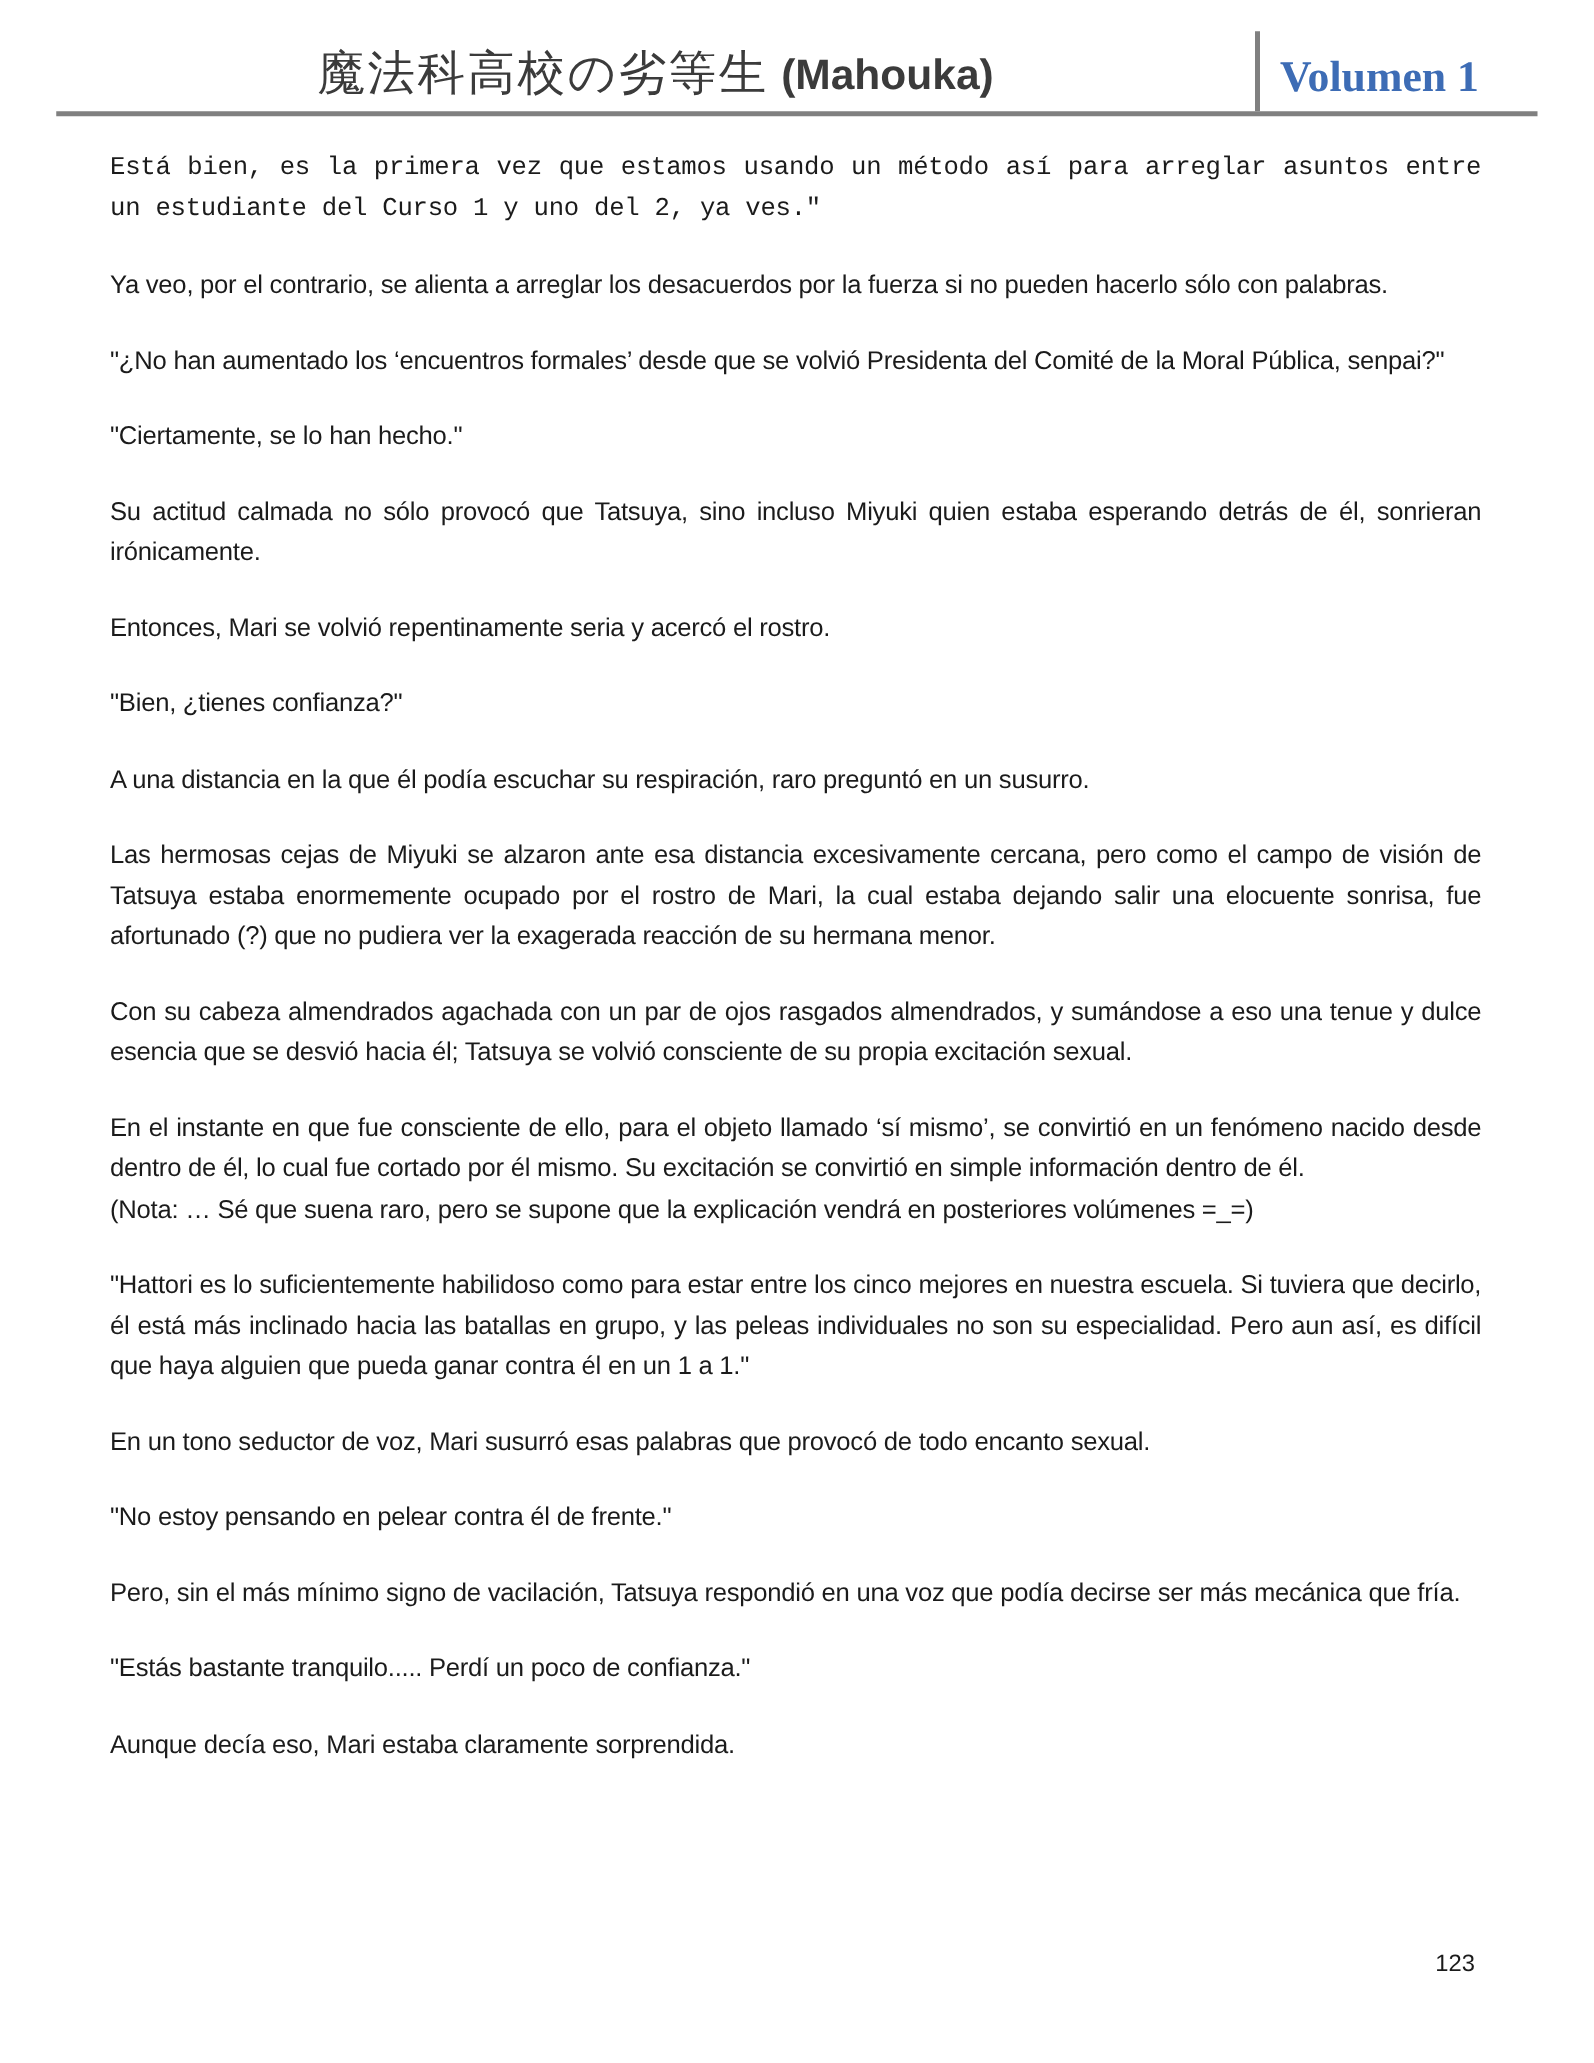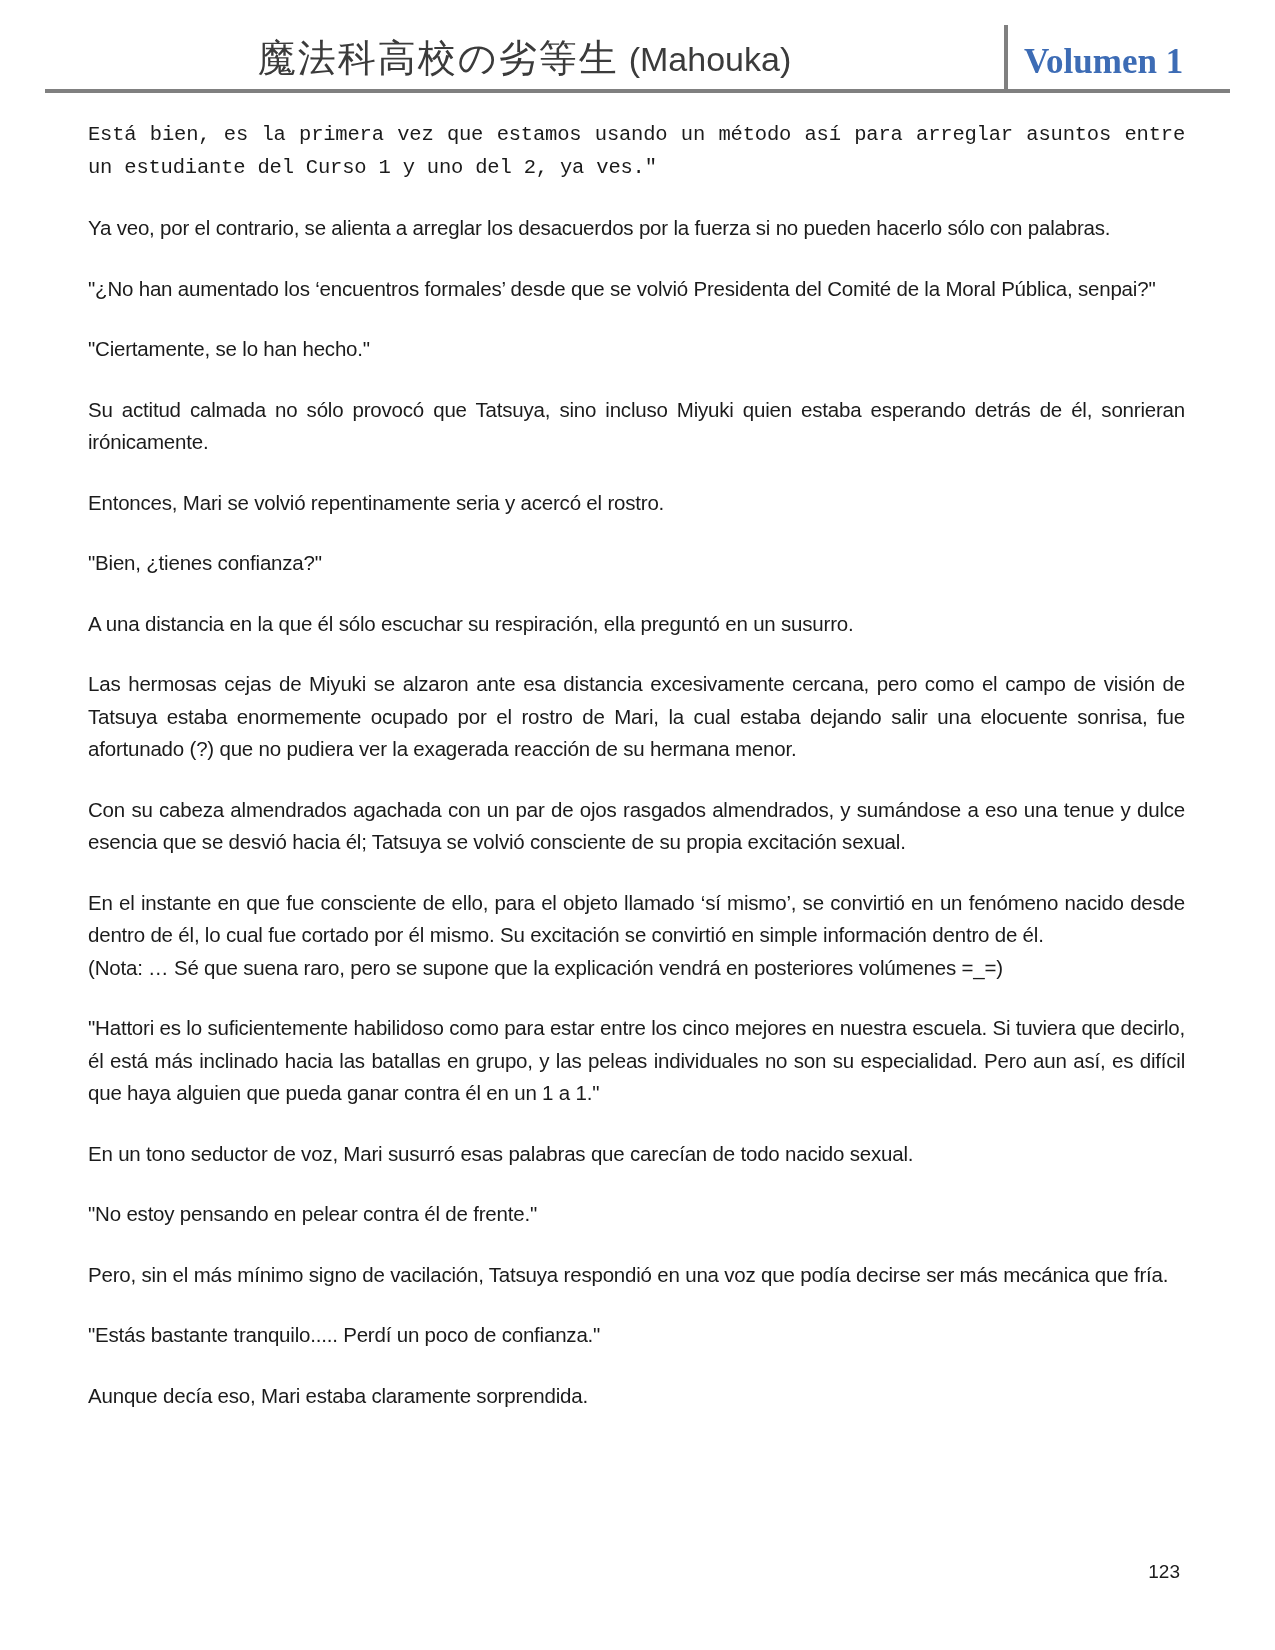--- a/index.html
+++ b/index.html
@@ -33,21 +33,21 @@
     align-items: baseline;
     color: #3b3b3b;
   }
   .title-jp {
     font-family: "Liberation Serif", "DejaVu Serif", serif;
     font-size: 38px;
     letter-spacing: 2px;
   }
   .title-latin {
     font-family: "Liberation Sans", sans-serif;
-    font-weight: normal;
+    font-weight: bold;
     font-size: 34px;
     margin-left: 10px;
   }
   .header-divider {
     width: 4px;
     height: 64px;
     align-self: flex-end;
     background: #808080;
   }
   .header-volume-cell {
@@ -108,27 +108,27 @@
   <div class="header-rule"></div>
 
   <main class="body-text">
     <p>Está bien, es la primera vez que estamos usando un método así para arreglar asuntos entre un estudiante del Curso 1 y uno del 2, ya ves."</p>
     <p>Ya veo, por el contrario, se alienta a arreglar los desacuerdos por la fuerza si no pueden hacerlo sólo con palabras.</p>
     <p>"¿No han aumentado los ‘encuentros formales’ desde que se volvió Presidenta del Comité de la Moral Pública, senpai?"</p>
     <p>"Ciertamente, se lo han hecho."</p>
     <p>Su actitud calmada no sólo provocó que Tatsuya, sino incluso Miyuki quien estaba esperando detrás de él, sonrieran irónicamente.</p>
     <p>Entonces, Mari se volvió repentinamente seria y acercó el rostro.</p>
     <p>"Bien, ¿tienes confianza?"</p>
-    <p>A una distancia en la que él sólo escuchar su respiración, ella preguntó en un susurro.</p>
+    <p>A una distancia en la que él podía escuchar su respiración, raro preguntó en un susurro.</p>
     <p>Las hermosas cejas de Miyuki se alzaron ante esa distancia excesivamente cercana, pero como el campo de visión de Tatsuya estaba enormemente ocupado por el rostro de Mari, la cual estaba dejando salir una elocuente sonrisa, fue afortunado (?) que no pudiera ver la exagerada reacción de su hermana menor.</p>
     <p>Con su cabeza almendrados agachada con un par de ojos rasgados almendrados, y sumándose a eso una tenue y dulce esencia que se desvió hacia él; Tatsuya se volvió consciente de su propia excitación sexual.</p>
     <p>En el instante en que fue consciente de ello, para el objeto llamado ‘sí mismo’, se convirtió en un fenómeno nacido desde dentro de él, lo cual fue cortado por él mismo. Su excitación se convirtió en simple información dentro de él.</p>
     <p class="no-gap">(Nota: … Sé que suena raro, pero se supone que la explicación vendrá en posteriores volúmenes =_=)</p>
     <p>"Hattori es lo suficientemente habilidoso como para estar entre los cinco mejores en nuestra escuela. Si tuviera que decirlo, él está más inclinado hacia las batallas en grupo, y las peleas individuales no son su especialidad. Pero aun así, es difícil que haya alguien que pueda ganar contra él en un 1 a 1."</p>
-    <p>En un tono seductor de voz, Mari susurró esas palabras que carecían de todo nacido sexual.</p>
+    <p>En un tono seductor de voz, Mari susurró esas palabras que provocó de todo encanto sexual.</p>
     <p>"No estoy pensando en pelear contra él de frente."</p>
     <p>Pero, sin el más mínimo signo de vacilación, Tatsuya respondió en una voz que podía decirse ser más mecánica que fría.</p>
     <p>"Estás bastante tranquilo..... Perdí un poco de confianza."</p>
     <p>Aunque decía eso, Mari estaba claramente sorprendida.</p>
   </main>
 
   <footer class="page-footer">
     <span class="page-number">123</span>
   </footer>
 

